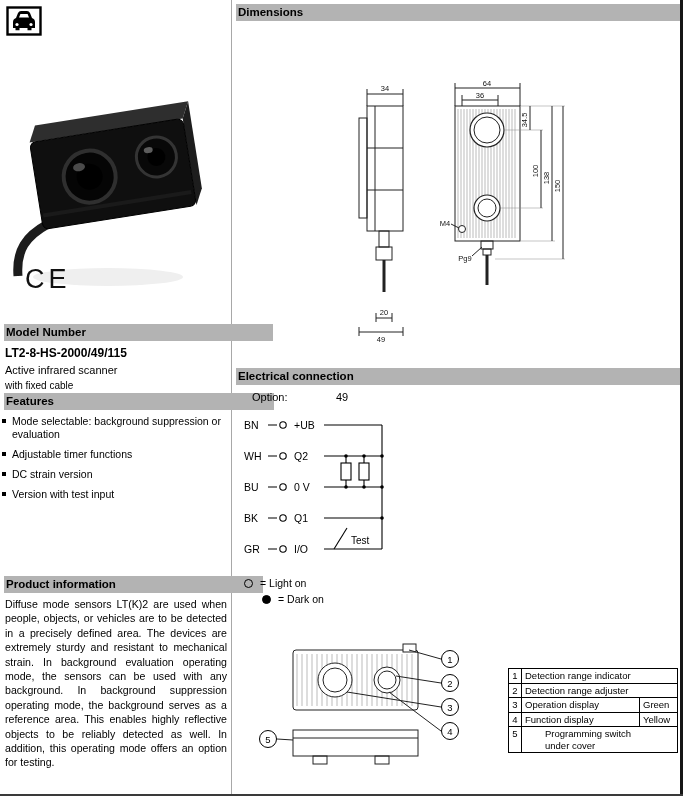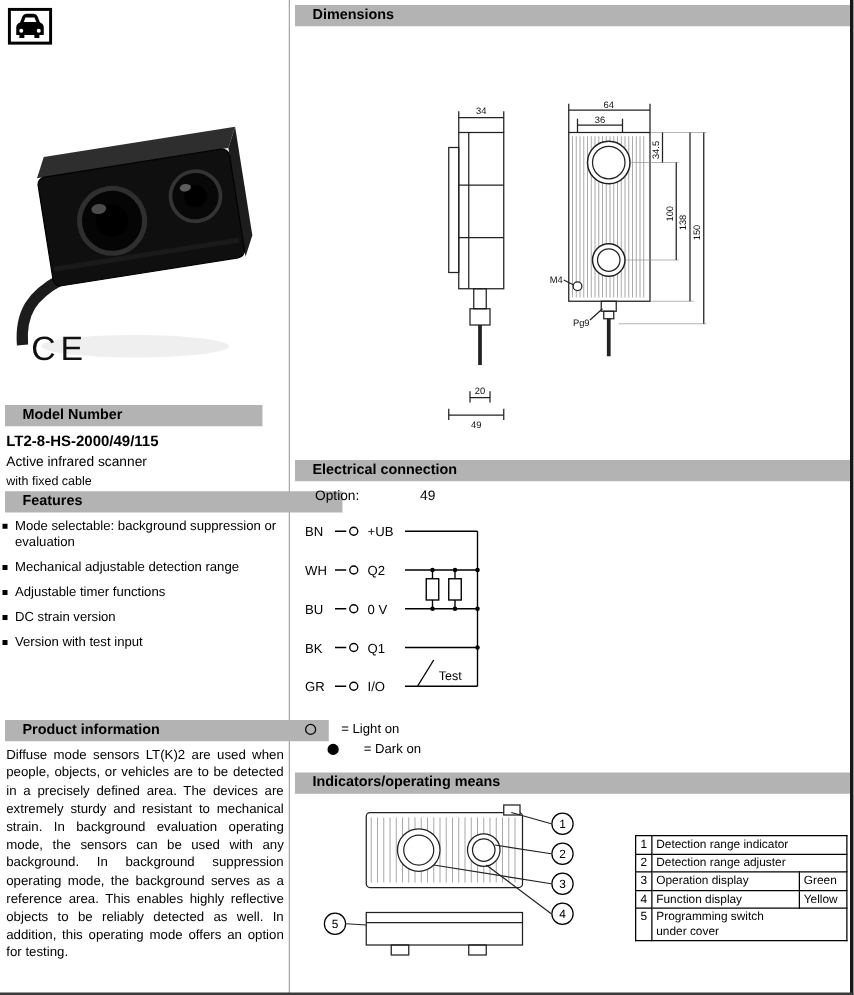--- a/index.html
+++ b/index.html
@@ -4,21 +4,21 @@
 <style>
   * { margin:0; padding:0; box-sizing:border-box; }
   html,body { background:#fff; }
   #page {
     position:relative; width:683px; height:796px; background:#fff;
     font-family:"Liberation Sans", sans-serif; color:#000; overflow:hidden;
   }
   .abs { position:absolute; }
   .hdr {
     position:absolute; height:17px; background:#b3b3b3;
-    font-size:11.5px; font-weight:bold; line-height:17px; padding-left:14px;
+    font-size:11.5px; font-weight:bold; line-height:17px; padding-left:2px;
   }
   .vdiv { position:absolute; left:231px; top:0; width:1px; height:796px; background:#a8a8a8; }
   .redge { position:absolute; right:0; top:0; width:3px; height:796px; background:#161616; }
   .bedge { position:absolute; left:0; bottom:0; width:683px; height:2px; background:#3a3a3a; }
 
   .model-number { font-weight:bold; font-size:12px; }
   .desc1 { font-size:11px; }
   .desc2 { font-size:10px; }
 
   ul.features { list-style:none; width:222px; font-size:10.5px; line-height:13px; }
@@ -26,29 +26,29 @@
   ul.features li::before {
     content:""; position:absolute; left:2px; top:4px; width:4px; height:4px; background:#000;
   }
 
   .prodtext { width:222px; font-size:10.6px; line-height:14.4px; text-align:justify; }
 
   .ce { font-size:27px; letter-spacing:4px; color:#111;text-align:right; }
 
   .option-label, .option-value { font-size:11px; }
 
-  .legend-row { display:flex; align-items:center; gap:20px; font-size:10.5px; height:16px; }
+  .legend-row { display:flex; align-items:center; gap:7px; font-size:10.5px; height:16px; }
   .sym { width:9px; height:9px; border:1.2px solid #000; border-radius:50%; display:inline-block; }
   .sym.filled { background:#000; }
 
   table.ind { position:absolute; left:508px; top:668px; width:170px; border-collapse:collapse; font-size:9.5px; }
   table.ind td { border:1px solid #000; padding:1px 3px; vertical-align:top; line-height:11.5px; }
   table.ind td.num { width:13px; text-align:center; }
   table.ind td.val { width:38px; }
-  .wrapbox { width:112px; }
+  .wrapbox { width:112px;margin-left:20px; }
 
   svg text { font-family:"Liberation Sans", sans-serif; }
 </style>
 </head>
 <body>
 
 <div id="page">
 
   <div class="vdiv"></div>
   <div class="redge"></div>
@@ -74,29 +74,28 @@
       <ellipse cx="73" cy="110" rx="6" ry="4" fill="#4b4b4b"></ellipse>
       <circle cx="151" cy="112" r="20" fill="#080808" stroke="#343434" stroke-width="3"></circle>
       <circle cx="151" cy="112" r="9" fill="#000"></circle>
       <ellipse cx="144" cy="104" rx="4.5" ry="3" fill="#5d5d5d"></ellipse>
       <rect x="30" y="150" width="150" height="4" fill="#1a1a1a"></rect>
     </g>
   </svg>
 
   <div class="abs ce" style="left:25px;top:264px">CE</div>
 
-  <div class="hdr" style="left:4px;top:324px;width:206px">Model Number</div>
+  <div class="hdr" style="left:4px;top:324px;width:269px">Model Number</div>
   <div class="abs model-number" style="left:5px;top:346px">LT2-8-HS-2000/49/115</div>
   <div class="abs desc1" style="left:5px;top:364px">Active infrared scanner</div>
   <div class="abs desc2" style="left:5px;top:380px">with fixed cable</div>
 
   <div class="hdr" style="left:4px;top:393px;width:270px">Features</div>
   <ul class="features abs" style="left:0;top:415px">
     <li>Mode selectable: background suppression or evaluation</li>
-    <li>Mechanical adjustable detection range</li>
     <li>Adjustable timer functions</li>
     <li>DC strain version</li>
     <li>Version with test input</li>
   </ul>
 
   <div class="hdr" style="left:4px;top:576px;width:259px">Product information</div>
   <div class="abs prodtext" style="left:5px;top:597px">Diffuse mode sensors LT(K)2 are used when people, objects, or vehicles are to be detected in a precisely defined area. The devices are extremely sturdy and resistant to mechanical strain. In background evaluation operating mode, the sensors can be used with any background. In background suppression operating mode, the background serves as a reference area. This enables highly reflective objects to be reliably detected as well. In addition, this operating mode offers an option for testing.</div>
 
   <div class="hdr" style="left:236px;top:4px;width:444px">Dimensions</div>
 
@@ -215,21 +214,20 @@
 
   <div class="abs legend-row" style="left:244px;top:575px">
     <span class="sym"></span>
     <span>= Light on</span>
   </div>
   <div class="abs legend-row" style="left:262px;top:591px">
     <span class="sym filled"></span>
     <span>= Dark on</span>
   </div>
 
-  <div class="hdr" style="left:236px;top:618px;width:444px">Indicators/operating means</div>
 
   <svg class="abs" style="left:255px;top:642px" width="220" height="140" viewBox="0 0 220 140">
     <g stroke="#222" stroke-width="1" fill="none">
       <rect x="38" y="8" width="125" height="60" rx="3"></rect>
       <path stroke-width="0.45" stroke="#666" d="M42 12V64M47 12V64M52 12V64M57 12V64M62 12V64M67 12V64M72 12V64M77 12V64M82 12V64M87 12V64M92 12V64M97 12V64M102 12V64M107 12V64M112 12V64M117 12V64M122 12V64M127 12V64M132 12V64M137 12V64M142 12V64M147 12V64M152 12V64M157 12V64"></path>
       <rect x="148" y="2" width="13" height="8" fill="#fff"></rect>
       <circle cx="80" cy="38" r="17" fill="#fff"></circle>
       <circle cx="80" cy="38" r="12"></circle>
       <circle cx="132" cy="38" r="13" fill="#fff"></circle>
       <circle cx="132" cy="38" r="9"></circle>

